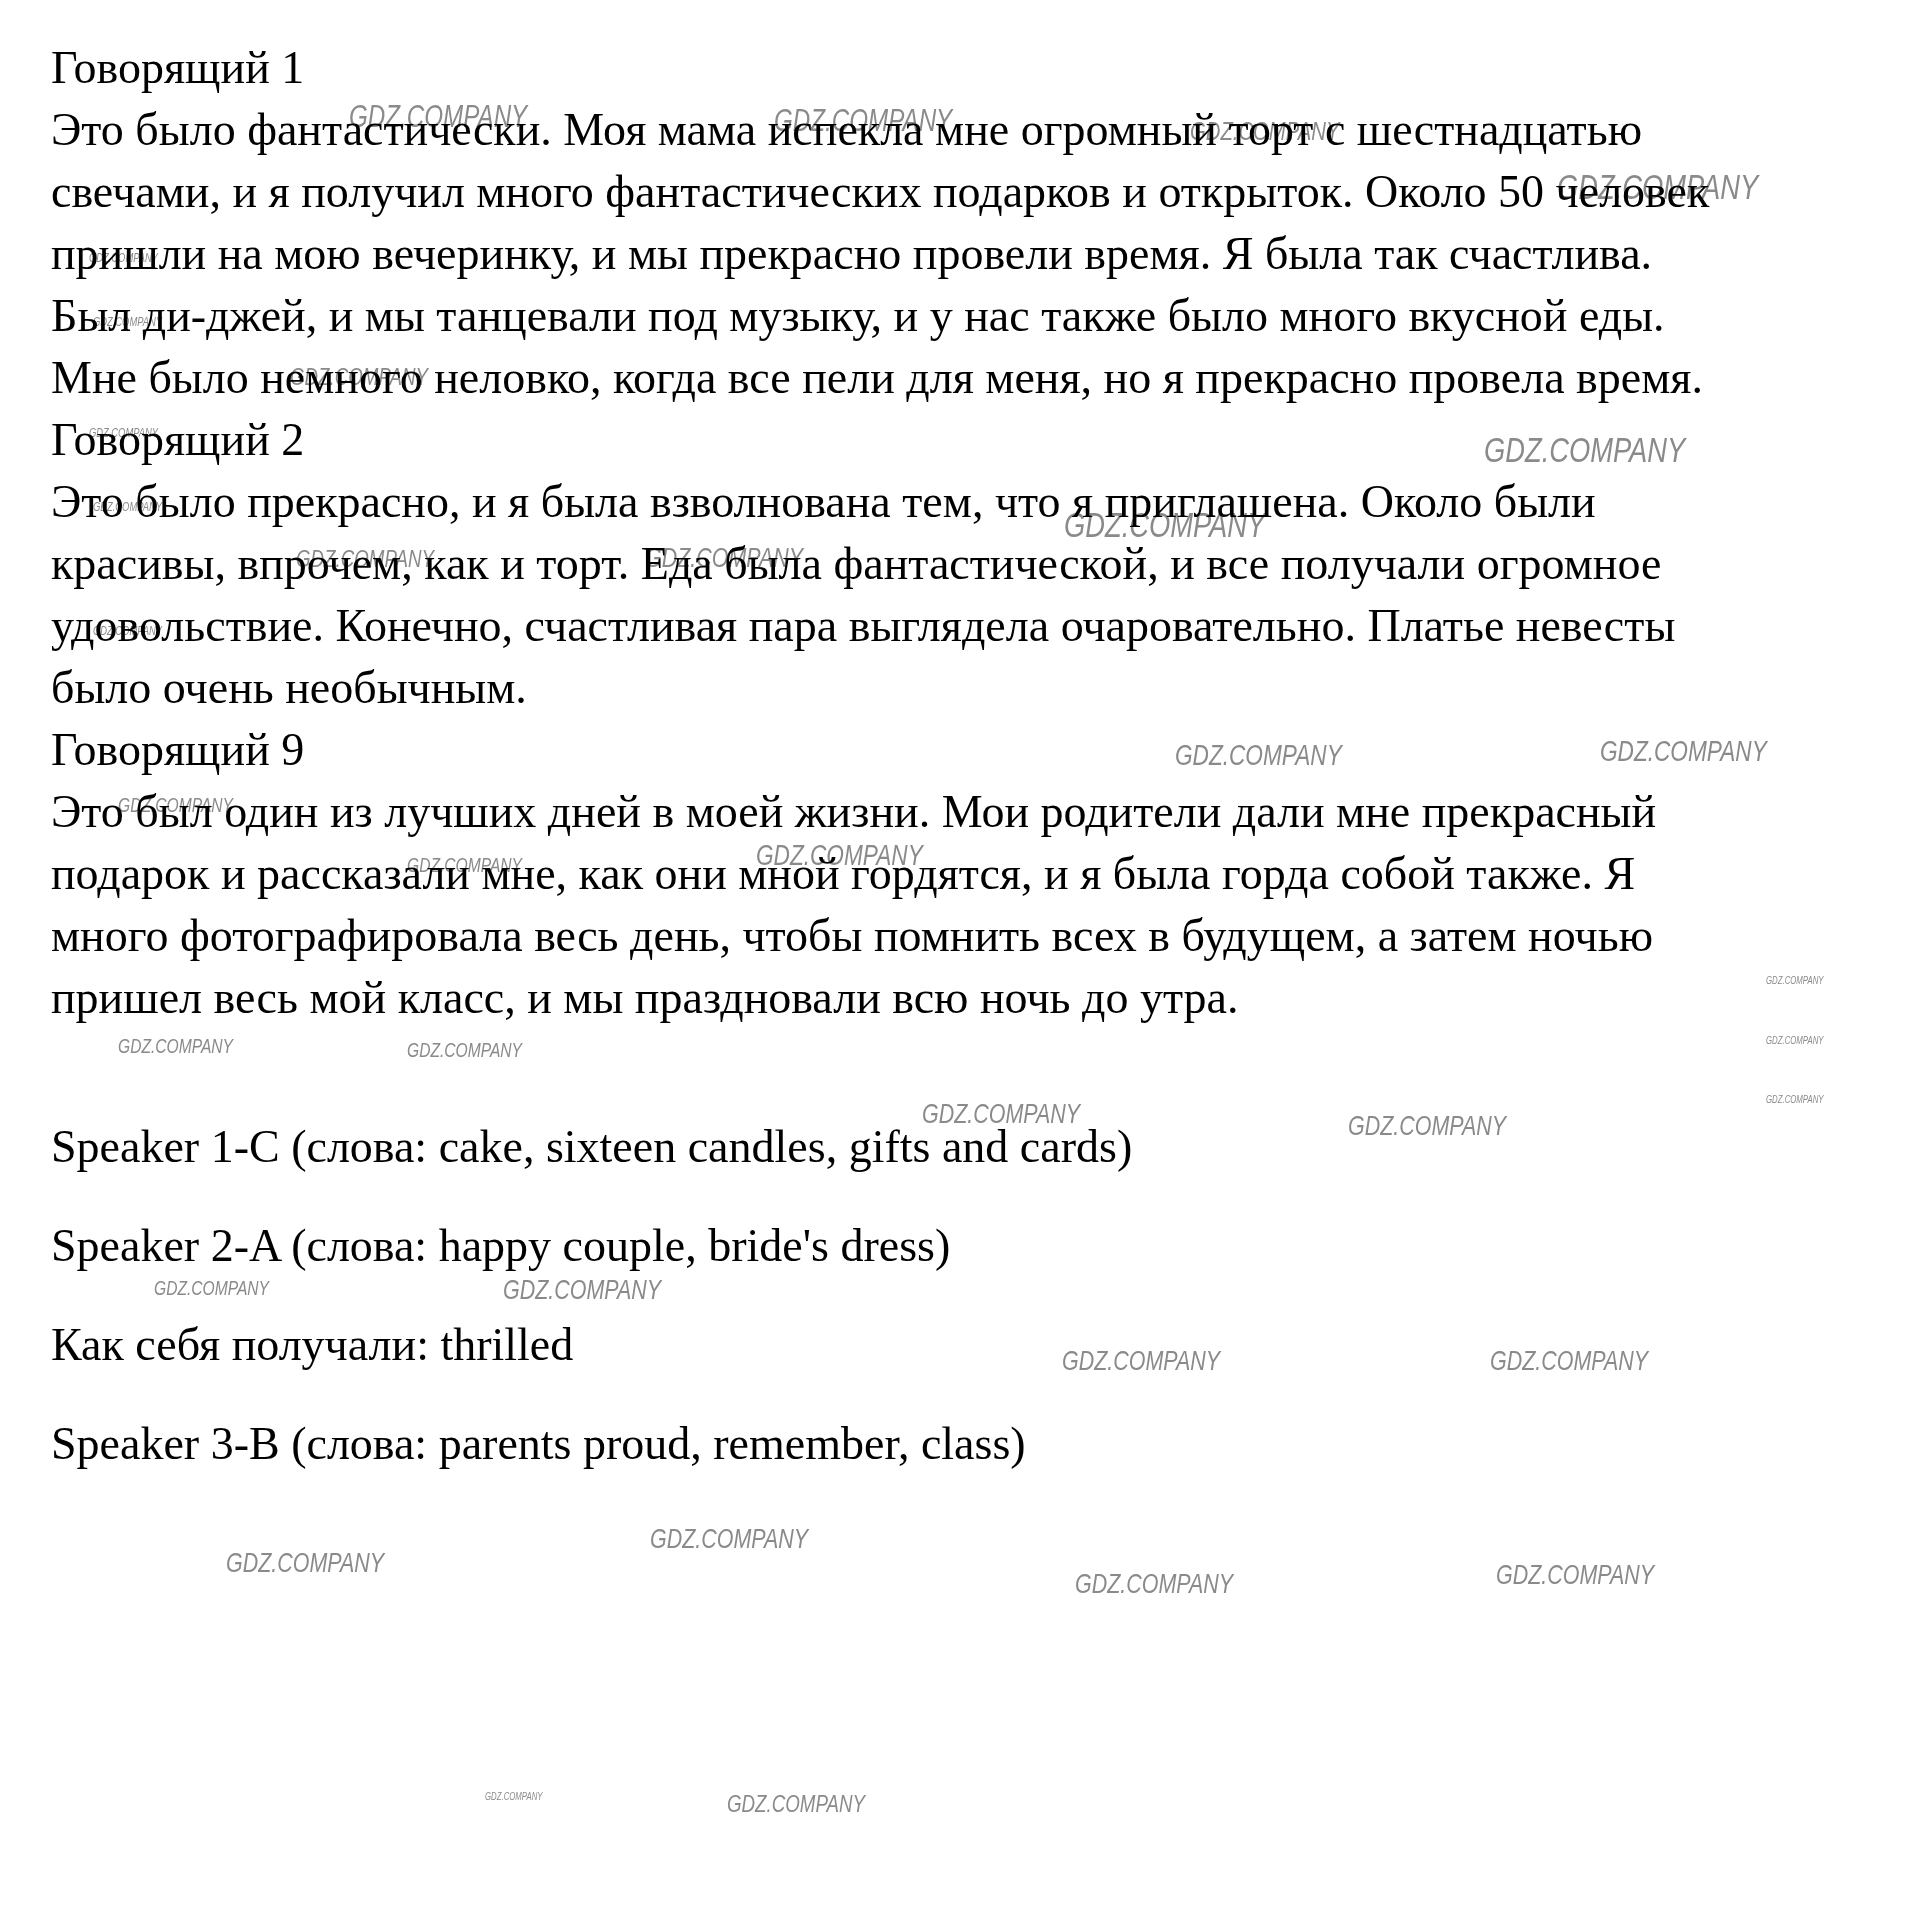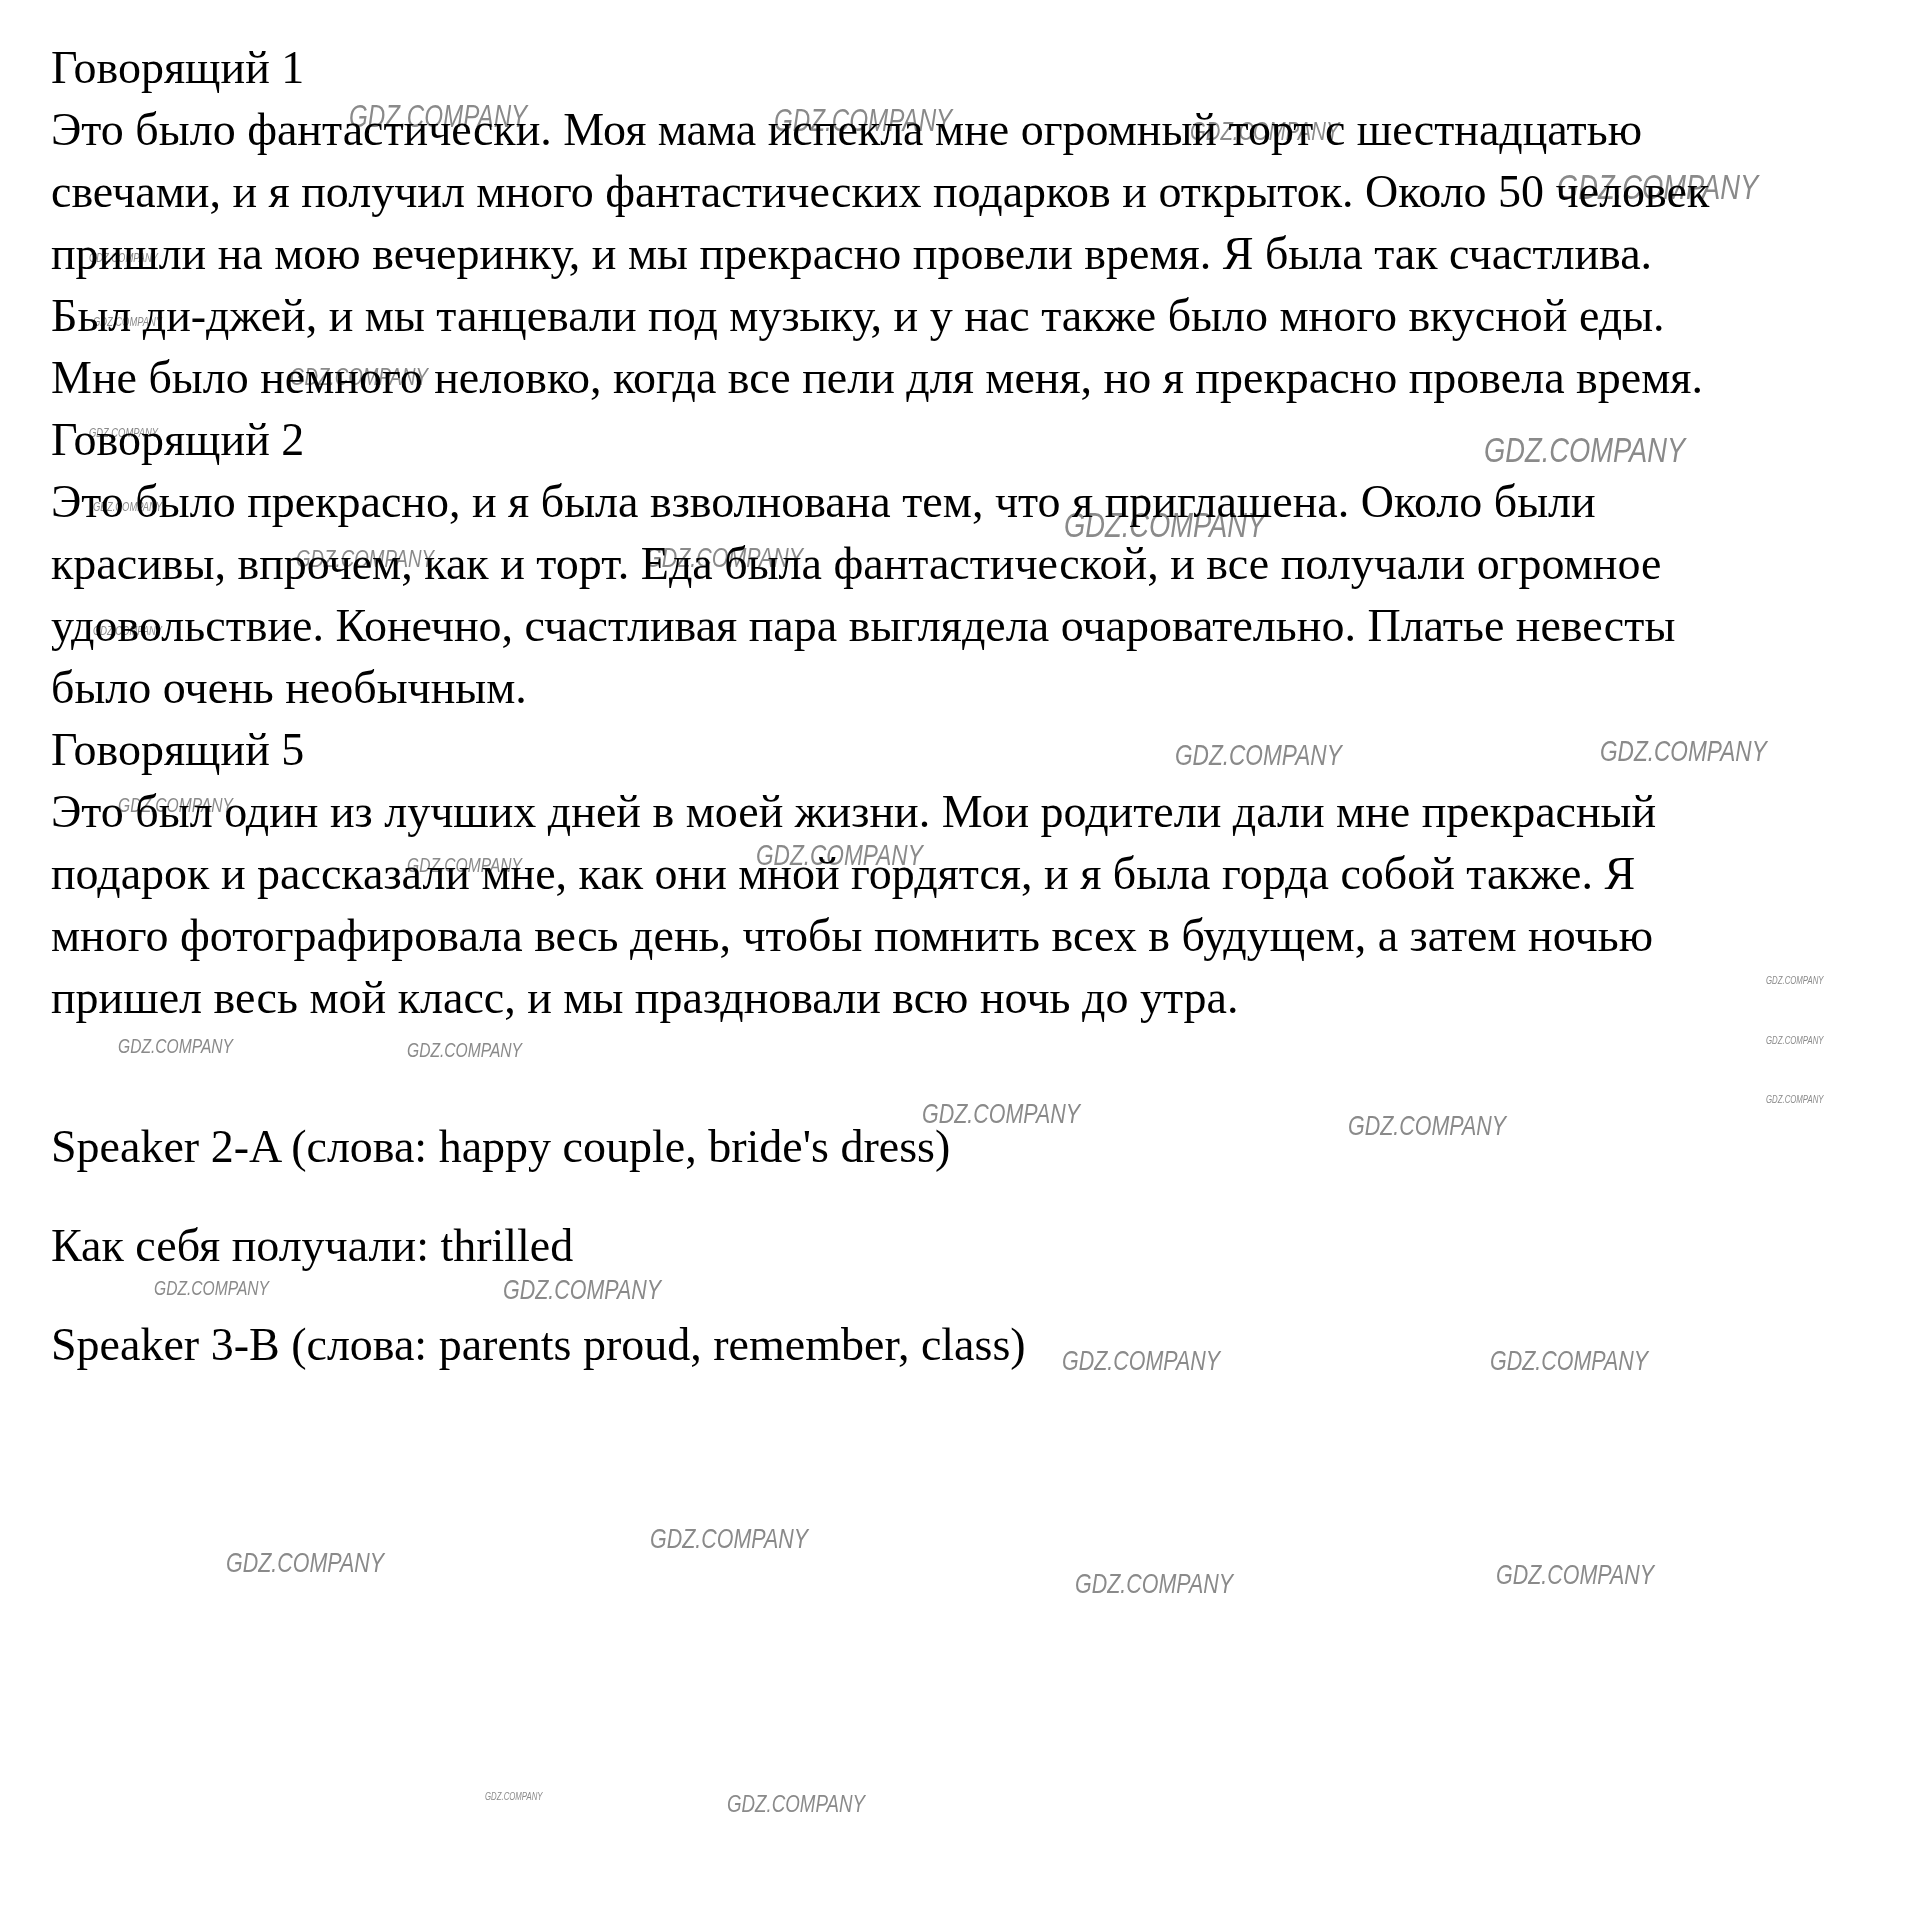--- a/index.html
+++ b/index.html
@@ -94,24 +94,25 @@
     <span class="wm" style="left: 727px; top: 1790px; font-size: 24px; color: rgb(138, 138, 138);">GDZ.COMPANY</span>
   </div>
 
 <div class="content">
 
   <section class="transcript">
     <p>Говорящий 1</p>
     <p>Это было фантастически. Моя мама испекла мне огромный торт с шестнадцатью свечами, и я получил много фантастических подарков и открыток. Около 50 человек пришли на мою вечеринку, и мы прекрасно провели время. Я была так счастлива. Был ди-джей, и мы танцевали под музыку, и у нас также было много вкусной еды. Мне было немного неловко, когда все пели для меня, но я прекрасно провела время.</p>
     <p>Говорящий 2</p>
     <p>Это было прекрасно, и я была взволнована тем, что я приглашена. Около были красивы, впрочем, как и торт. Еда была фантастической, и все получали огромное удовольствие. Конечно, счастливая пара выглядела очаровательно. Платье невесты было очень необычным.</p>
-    <p>Говорящий 5</p>
+    <p>Говорящий 9</p>
     <p>Это был один из лучших дней в моей жизни. Мои родители дали мне прекрасный подарок и рассказали мне, как они мной гордятся, и я была горда собой также. Я много фотографировала весь день, чтобы помнить всех в будущем, а затем ночью пришел весь мой класс, и мы праздновали всю ночь до утра.</p>
   </section>
 
   <section class="answers">
+    <p>Speaker 1-C (слова: cake, sixteen candles, gifts and cards)</p>
     <p>Speaker 2-A (слова: happy couple, bride's dress)</p>
     <p>Как себя получали: thrilled</p>
     <p>Speaker 3-B (слова: parents proud, remember, class)</p>
   </section>
 
 </div>
 
 
 </body></html>

